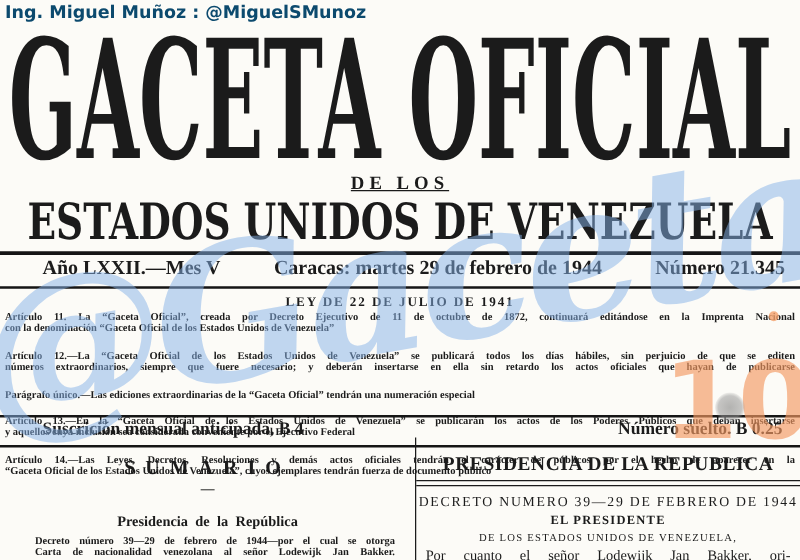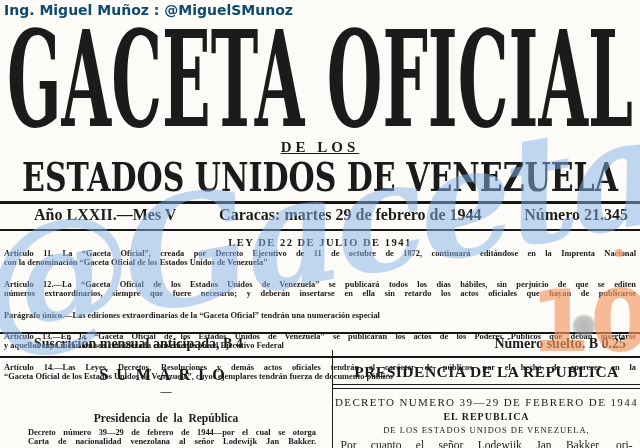--- a/index.html
+++ b/index.html
@@ -168,21 +168,21 @@
     <div class="sumario-body">
       <div class="jline">Decreto número 39—29 de febrero de 1944—por el cual se otorga</div>
       <div class="jline">Carta de nacionalidad venezolana al señor Lodewijk Jan Bakker.</div>
     </div>
   </div>
 
   <div class="right-col">
     <div class="presidency-heading">PRESIDENCIA DE LA REPUBLICA</div>
     <div class="presidency-rule"></div>
     <div class="decree-line">DECRETO NUMERO 39—29 DE FEBRERO DE 1944</div>
-    <div class="el-presidente">EL REPUBLICA</div>
+    <div class="el-presidente">EL PRESIDENTE</div>
     <div class="de-los-eeuu">DE LOS ESTADOS UNIDOS DE VENEZUELA,</div>
     <div class="por-cuanto">Por cuanto el señor Lodewijk Jan Bakker, ori-</div>
   </div>
 
   <div class="watermark">@GacetaOficial</div>
   <div class="page-number-mark">10</div>
   <div class="gray-spot"></div>
   <div class="orange-dot"></div>
 
 </div>

